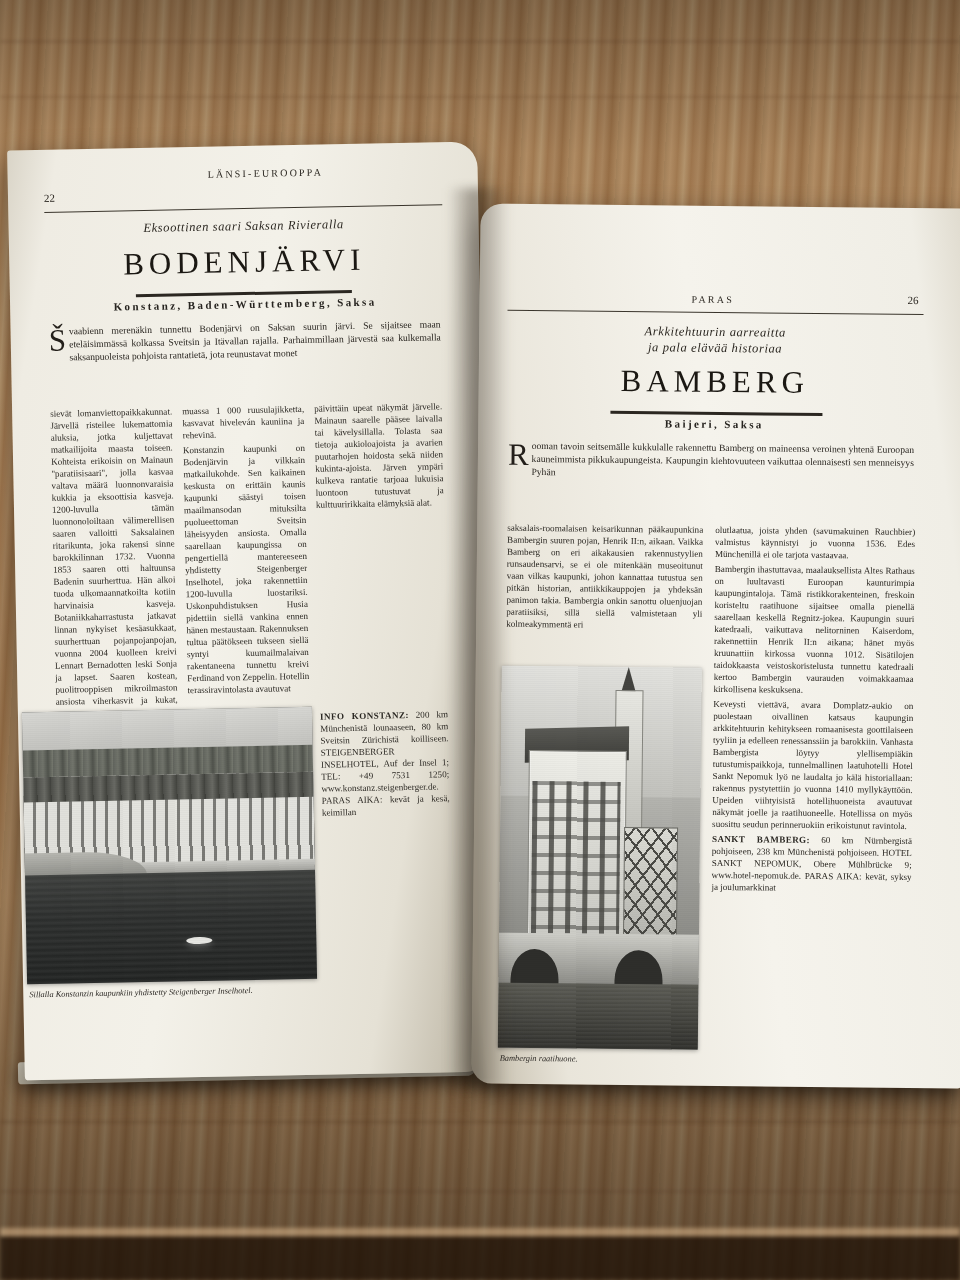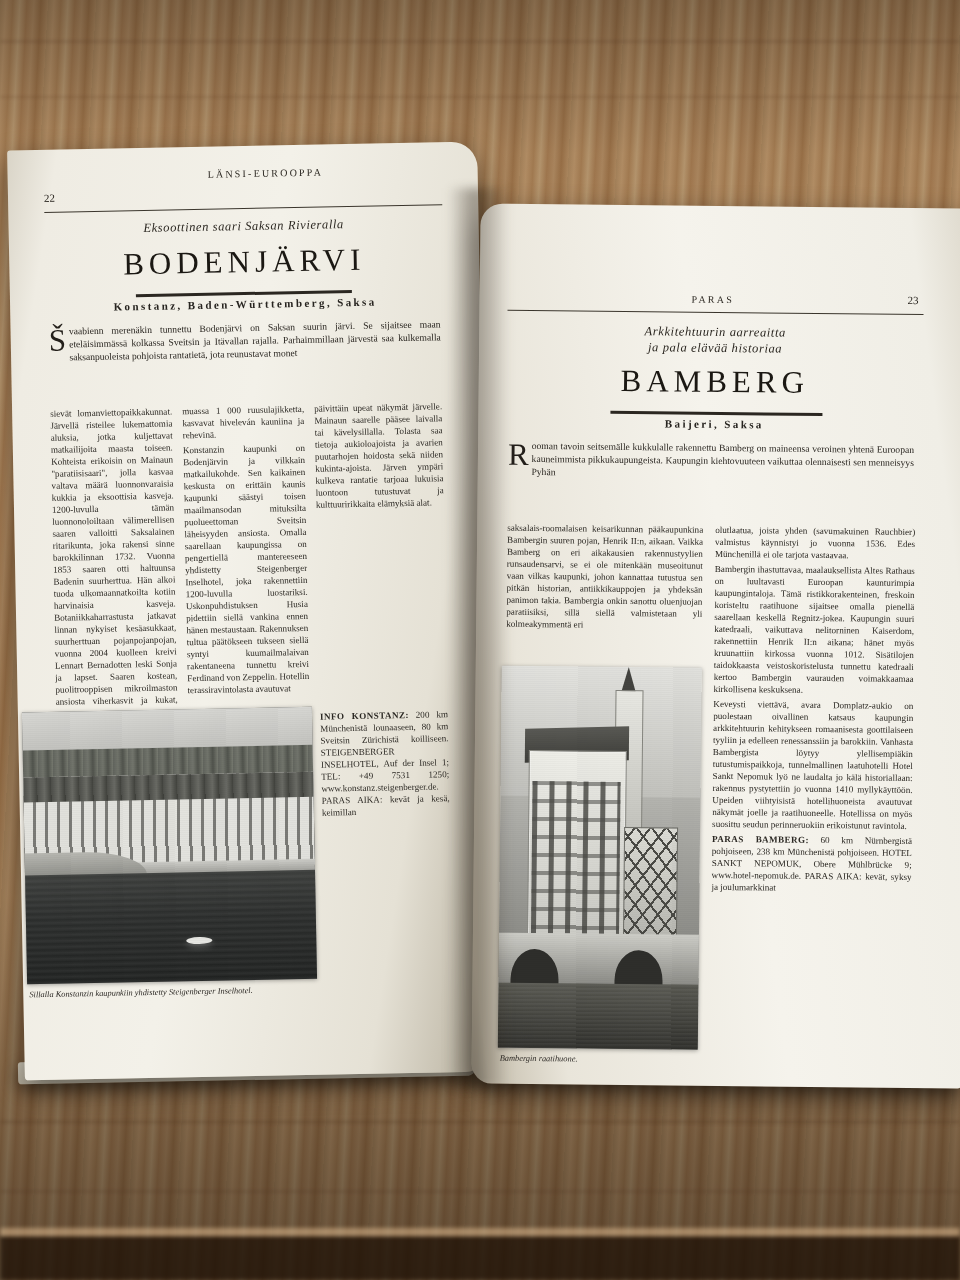--- a/index.html
+++ b/index.html
@@ -324,21 +324,21 @@
 
         <div class="caption" style="left:6px;top:840px;width:288px;">Sillalla Konstanzin kaupunkiin yhdistetty Steigenberger Inselhotel.</div>
 
       </div>
     </div>
 
     <div class="page-sheet" id="right-page">
       <div class="sheet-inner">
 
         <div class="running-head" style="left:212px;top:88px;">PARAS</div>
-        <div class="folio" style="left:428px;top:86px;">23</div>
+        <div class="folio" style="left:428px;top:86px;">26</div>
 
         <div class="rule" style="left:28px;top:106px;width:416px;"></div>
 
         <div class="kicker" style="left:28px;top:118px;width:416px;">Arkkitehtuurin aarreaitta</div>
         <div class="kicker" style="left:28px;top:134px;width:416px;">ja pala elävää historiaa</div>
 
         <div class="title" style="left:28px;top:158px;width:416px;">BAMBERG</div>
 
         <div class="title-bar" style="left:132px;top:206px;width:212px;"></div>
 
@@ -348,21 +348,21 @@
 
         <div class="col" style="left:30px;top:318px;width:196px;height:130px;">
           <p>saksalais-roomalaisen keisarikunnan pääkaupunkina Bambergin suuren pojan, Henrik II:n, aikaan. Vaikka Bamberg on eri aikakausien rakennustyylien runsaudensarvi, se ei ole mitenkään museoitunut vaan vilkas kaupunki, johon kannattaa tutustua sen pitkän historian, antiikkikauppojen ja yhdeksän panimon takia. Bambergia onkin sanottu oluenjuojan paratiisiksi, sillä siellä valmistetaan yli kolmeakymmentä eri</p>
         </div>
 
         <div class="col" style="left:238px;top:318px;width:200px;height:560px;">
           <p>olutlaatua, joista yhden (savumakuinen Rauchbier) valmistus käynnistyi jo vuonna 1536. Edes Münchenillä ei ole tarjota vastaavaa.</p>
           <p>Bambergin ihastuttavaa, maalauksellista Altes Rathaus on luultavasti Euroopan kaunturimpia kaupungintaloja. Tämä ristikkorakenteinen, freskoin koristeltu raatihuone sijaitsee omalla pienellä saarellaan keskellä Regnitz-jokea. Kaupungin suuri katedraali, vaikuttava nelitorninen Kaiserdom, rakennettiin Henrik II:n aikana; hänet myös kruunattiin kirkossa vuonna 1012. Sisätilojen taidokkaasta veistoskoristelusta tunnettu katedraali kertoo Bambergin vaurauden voimakkaamaa kirkollisena keskuksena.</p>
           <p>Keveysti viettävä, avara Domplatz-aukio on puolestaan oivallinen katsaus kaupungin arkkitehtuurin kehitykseen romaanisesta goottilaiseen tyyliin ja edelleen renessanssiin ja barokkiin. Vanhasta Bambergista löytyy ylellisempiäkin tutustumispaikkoja, tunnelmallinen laatuhotelli Hotel Sankt Nepomuk lyö ne laudalta jo kälä historiallaan: rakennus pystytettiin jo vuonna 1410 myllykäyttöön. Upeiden viihtyisistä hotellihuoneista avautuvat näkymät joelle ja raatihuoneelle. Hotellissa on myös suosittu seudun perinneruokiin erikoistunut ravintola.</p>
           <p>
-            <span class="smallcaps">PARAS BAMBERG:</span>
+            <span class="smallcaps">SANKT BAMBERG:</span>
             <span>60 km Nürnbergistä pohjoiseen, 238 km Münchenistä pohjoiseen. HOTEL SANKT NEPOMUK, Obere Mühlbrücke 9; www.hotel-nepomuk.de. PARAS AIKA: kevät, syksy ja joulumarkkinat</span>
           </p>
         </div>
 
         <div class="photo" id="photo-bamberg" style="left:26px;top:462px;width:200px;height:382px;">
           <div class="b-sky"></div>
           <div class="b-spire"></div>
           <div class="b-dome"></div>
           <div class="b-tower"></div>
           <div class="b-roof"></div>

